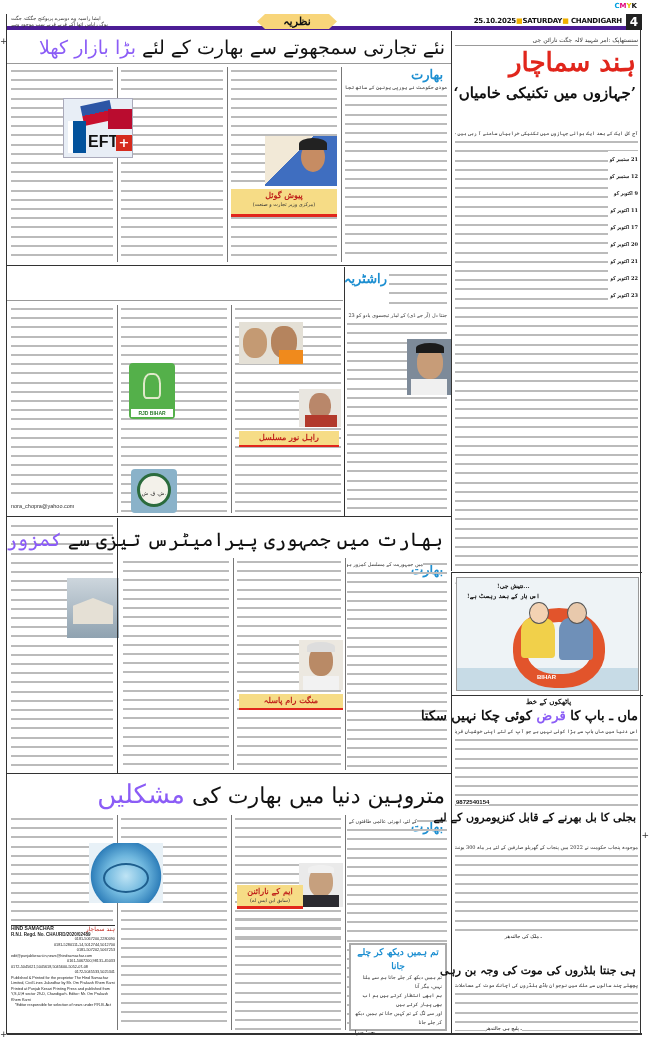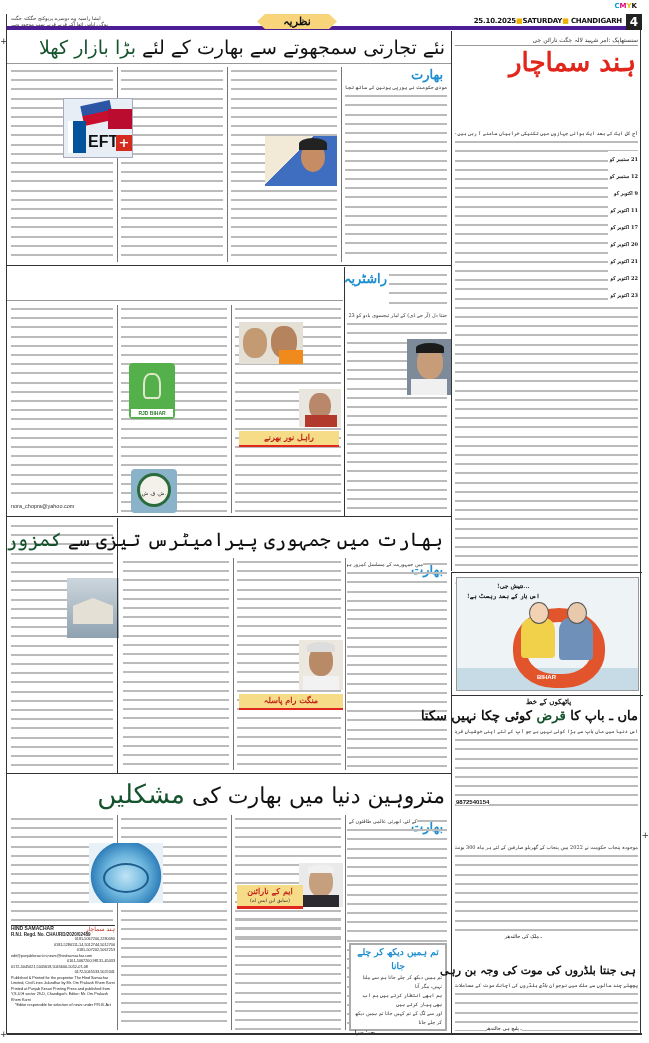--- a/index.html
+++ b/index.html
@@ -10,21 +10,21 @@
 .cmyk{position:absolute;top:2px;right:12px;font-size:7px;font-weight:bold;letter-spacing:0}
 .cmyk span:nth-child(1){color:#00a0e0}.cmyk span:nth-child(2){color:#e0007a}.cmyk span:nth-child(3){color:#e0c000}.cmyk span:nth-child(4){color:#111}
 .page{position:absolute;left:6px;top:14px;width:635px;height:1020px;border-left:1px solid #333;border-right:1px solid #333}
 .topbar{position:absolute;left:0;top:0;width:635px;height:16px;border-bottom:4px solid #4c1d95}
 .topbar .slogan{position:absolute;left:4px;top:1px;width:160px;font-size:5px;line-height:6px;color:#333;direction:rtl;text-align:left}
 .section-tag{position:absolute;left:250px;top:0;width:80px;height:15px;background:#f8d57a;clip-path:polygon(10% 0,90% 0,100% 50%,90% 100%,10% 100%,0 50%);font-size:11px;font-weight:bold;text-align:center;line-height:15px}
 .dateline{position:absolute;right:20px;top:3px;font-size:7px;font-weight:bold;letter-spacing:-.2px}
 .dateline .dot{color:#f0b000}
 .pageno{position:absolute;right:0;top:0;width:16px;height:16px;background:#222;color:#fff;font-weight:bold;font-size:12px;text-align:center;line-height:16px}
 .headline{font-family:"DejaVu Serif",serif;direction:rtl;white-space:nowrap;color:#111}
-.hl-blue{color:#14532d}
+.hl-blue{color:#8b5cf6}
 .hl-red{color:#e1261c}
 .col-text{direction:rtl;font-size:5px;line-height:9.2px;color:#333;overflow:hidden;text-align:justify;font-family:"DejaVu Serif",serif}
 .col-text .line{display:block;height:9.2px;overflow:hidden;white-space:nowrap}
 .rule-v{position:absolute;width:1px;background:#777}
 .rule-h{position:absolute;height:1px;background:#333}
 .photo{position:absolute;overflow:hidden}
 .byline-box{position:absolute;background:#f6dc86;border-bottom:3px solid #e1261c;text-align:center;direction:rtl;font-family:"DejaVu Serif",serif}
 .byline-box .n{font-size:8px;font-weight:bold;color:#c0241c;line-height:12px}
 .byline-box .d{font-size:5px;color:#333;line-height:7px}
 .kicker{color:#1d8fd1;font-weight:bold;font-family:"DejaVu Serif",serif}
@@ -51,20 +51,21 @@
     <div class="section-tag urdu">نظریہ</div>
     <div class="dateline">
       <span>25.10.2025</span><span class="dot">■</span><span>SATURDAY</span><span class="dot">■</span> <span>CHANDIGARH</span>
     </div>
     <div class="pageno">4</div>
   </div>
 
   <div class="abs" style="left:444px;top:17px;width:191px;height:540px;border-left:1px solid #333">
     <div class="urdu abs" style="right:4px;top:5px;font-size:6px;color:#333;border-bottom:1px solid #999;width:183px;padding-bottom:2px">سنستھاپک :امر شہید لالہ جگت نارائن جی</div>
     <div class="urdu abs hl-red" style="right:6px;top:16px;font-size:26px;font-weight:bold;line-height:30px">ہند سماچار</div>
+    <div class="urdu abs headline" style="right:6px;top:52px;font-size:15px;line-height:20px;font-weight:bold">’جہازوں میں تکنیکی خامیاں‘</div>
     <div class="abs col-text" style="right:4px;top:98px;width:183px;height:440px;background:repeating-linear-gradient(to bottom,transparent 0,transparent 3px,#bbb 3px,#bbb 5px,transparent 5px,transparent 9.2px)">
       <span class="line" style="background:#fff">آج کل ایک کے بعد ایک ہوائی جہازوں میں تکنیکی خرابیاں سامنے آ رہی ہیں جس سے ہوائی سفر کرنے والوں کی جان کو خطرہ لاحق ہو رہا ہے</span>
     </div>
     <div class="abs urdu" style="right:4px;top:120px;width:30px;font-size:5px;line-height:17px;color:#111;font-weight:bold">
       <div style="background:#fff">21 ستمبر کو</div>
       <div style="background:#fff">12 ستمبر کو</div>
       <div style="background:#fff">9 اکتوبر کو</div>
       <div style="background:#fff">11 اکتوبر کو</div>
       <div style="background:#fff">17 اکتوبر کو</div>
       <div style="background:#fff">20 اکتوبر کو</div>
@@ -85,20 +86,24 @@
     <div class="abs col-text" style="right:4px;top:52px;width:102px;height:178px;background:repeating-linear-gradient(to bottom,transparent 0,transparent 3px,#bbb 3px,#bbb 5px,transparent 5px,transparent 9.2px)">
         <span class="line" style="background:#fff">مودی حکومت نے یورپی یونین کے ساتھ تجارتی سمجھوتہ کرنے کے بعد ای ایف ٹی اے ممالک کے ساتھ معاہدہ کیا ہے</span>
       </div>
     <div class="rule-v" style="left:334px;top:36px;height:195px"></div>
     <div class="abs col-text" style="left:224px;top:36px;width:106px;height:195px;background:repeating-linear-gradient(to bottom,transparent 0,transparent 3px,#bbb 3px,#bbb 5px,transparent 5px,transparent 9.2px)"></div>
 
     <div class="photo" style="left:258px;top:105px;width:72px;height:50px;background:linear-gradient(135deg,#f2e9d7 0,#f2e9d7 40%,#3f6ec0 40%,#3f6ec0 100%)">
       <div class="abs" style="left:36px;top:6px;width:24px;height:30px;border-radius:50%;background:#c68c63"></div>
       <div class="abs" style="left:34px;top:2px;width:28px;height:12px;border-radius:50% 50% 0 0;background:#222"></div>
     </div>
+    <div class="byline-box" style="left:224px;top:158px;width:106px;height:28px">
+      <div class="n">پیوش گوئل</div>
+      <div class="d">(مرکزی وزیر تجارت و صنعت)</div>
+    </div>
     <div class="rule-v" style="left:220px;top:36px;height:195px"></div>
     <div class="abs col-text" style="left:114px;top:36px;width:102px;height:195px;background:repeating-linear-gradient(to bottom,transparent 0,transparent 3px,#bbb 3px,#bbb 5px,transparent 5px,transparent 9.2px)"></div>
     <div class="rule-v" style="left:110px;top:36px;height:195px"></div>
     <div class="abs col-text" style="left:4px;top:36px;width:102px;height:195px;background:repeating-linear-gradient(to bottom,transparent 0,transparent 3px,#bbb 3px,#bbb 5px,transparent 5px,transparent 9.2px)"></div>
 
     <div class="photo" style="left:56px;top:67px;width:70px;height:60px;background:#e8eef6;border:1px solid #aab">
       <div class="abs" style="left:18px;top:4px;width:30px;height:20px;background:linear-gradient(#2c55a5 50%,#c8102e 50%);transform:rotate(-12deg)"></div>
       <div class="abs" style="left:44px;top:10px;width:26px;height:20px;background:#ba0c2f"></div>
       <div class="abs" style="left:4px;top:22px;width:18px;height:32px;background:#02529c;border-left:5px solid #fff"></div>
       <div class="abs" style="left:24px;top:34px;font-size:16px;font-weight:bold;color:#111;font-family:'Liberation Sans',sans-serif">EFTA</div>
@@ -125,21 +130,21 @@
     <div class="photo" style="left:232px;top:55px;width:64px;height:42px;background:#e4e0d6">
       <div class="abs" style="left:4px;top:6px;width:24px;height:30px;border-radius:45%;background:#c49a73"></div>
       <div class="abs" style="left:32px;top:4px;width:26px;height:32px;border-radius:45%;background:#b5845e"></div>
       <div class="abs" style="left:40px;top:28px;width:24px;height:14px;background:#f08a1c"></div>
     </div>
     <div class="photo" style="left:292px;top:122px;width:42px;height:38px;background:#e9e6e0">
       <div class="abs" style="left:10px;top:4px;width:22px;height:26px;border-radius:45%;background:#b9876a"></div>
       <div class="abs" style="left:6px;top:26px;width:32px;height:12px;background:#b23a2c"></div>
     </div>
     <div class="byline-box" style="left:232px;top:164px;width:100px;height:16px;border-bottom:2px solid #e1261c">
-      <div class="n">راہل نور بھرنے</div>
+      <div class="n">راہل نور مسلسل</div>
     </div>
     <div class="rule-v" style="left:224px;top:38px;height:208px"></div>
     <div class="abs col-text" style="left:114px;top:38px;width:106px;height:208px;background:repeating-linear-gradient(to bottom,transparent 0,transparent 3px,#bbb 3px,#bbb 5px,transparent 5px,transparent 9.2px)"></div>
 
     <div class="photo" style="left:122px;top:96px;width:46px;height:56px;background:#54b04a;border-radius:4px">
       <div class="abs" style="left:14px;top:10px;width:18px;height:26px;border:2px solid #dfe9c9;border-radius:40% 40% 20% 20%"></div>
       <div class="abs" style="left:2px;bottom:2px;width:42px;height:8px;background:#fff;color:#2b7a2b;font-size:5px;font-weight:bold;text-align:center;line-height:8px;font-family:'Liberation Sans',sans-serif">RJD BIHAR</div>
     </div>
     <div class="photo" style="left:124px;top:202px;width:46px;height:44px;background:#8ab2c9;border-radius:4px">
       <div class="abs" style="left:6px;top:4px;width:34px;height:34px;border-radius:50%;border:3px solid #2b6b3d;background:#f3f1ea;font-size:5px;text-align:center;line-height:34px">ش. ق. ش.</div>
@@ -255,20 +260,21 @@
     <div class="abs headline" style="right:4px;top:134px;font-size:13px;line-height:18px;font-weight:bold">
       <span>ماں ـ باپ کا</span>
       <span class="hl-blue">قرض</span>
       <span>کوئی چکا نہیں سکتا</span>
     </div>
     <div class="abs col-text" style="right:4px;top:154px;width:183px;height:80px;background:repeating-linear-gradient(to bottom,transparent 0,transparent 3px,#bbb 3px,#bbb 5px,transparent 5px,transparent 9.2px)">
         <span class="line" style="background:#fff">اس دنیا میں ماں باپ سے بڑا کوئی نہیں ہے جو آپ کے لئے اپنی خوشیاں قربان کر دیتے ہیں</span>
       </div>
     <div class="abs" style="left:4px;top:226px;font-size:6px;font-weight:bold;font-family:'Liberation Sans',sans-serif;background:#fff">9872540154</div>
 
+    <div class="abs headline" style="right:6px;top:238px;font-size:11px;line-height:14px;font-weight:bold">بجلی کا بل بھرنے کے قابل کنزیومروں کے لیے</div>
     <div class="abs col-text" style="right:4px;top:270px;width:183px;height:88px;background:repeating-linear-gradient(to bottom,transparent 0,transparent 3px,#bbb 3px,#bbb 5px,transparent 5px,transparent 9.2px)">
         <span class="line" style="background:#fff">موجودہ پنجاب حکومت نے 2022 میں پنجاب کے گھریلو صارفین کے لئے ہر ماہ 300 یونٹ تک بجلی مفت کی سہولت شروع کی تھی</span>
       </div>
     <div class="abs urdu" style="right:100px;top:360px;font-size:5px;background:#fff">ـ ملک کی جالندھر</div>
 
     <div class="abs headline" style="right:6px;top:390px;font-size:11px;line-height:15px;font-weight:bold">ہی جنتا بلڈروں کی موت کی وجہ بن رہی</div>
     <div class="abs col-text" style="right:4px;top:408px;width:183px;height:50px;background:repeating-linear-gradient(to bottom,transparent 0,transparent 3px,#bbb 3px,#bbb 5px,transparent 5px,transparent 9.2px)">
         <span class="line" style="background:#fff">پچھلے چند سالوں سے ملک میں نوجوان باڈی بلڈروں کی اچانک موت کے معاملات سامنے آ رہے ہیں</span>
       </div>
     <div class="abs urdu" style="right:120px;top:452px;font-size:5px;background:#fff">ـ پلیچ ہی جالندھر</div>

